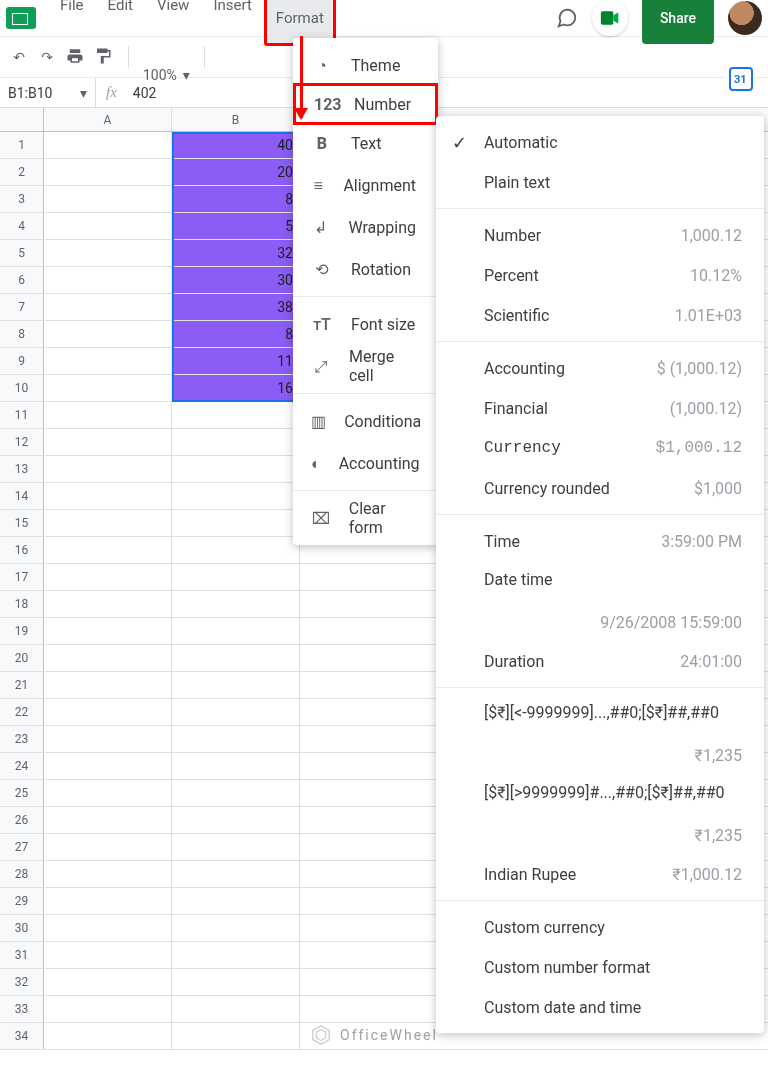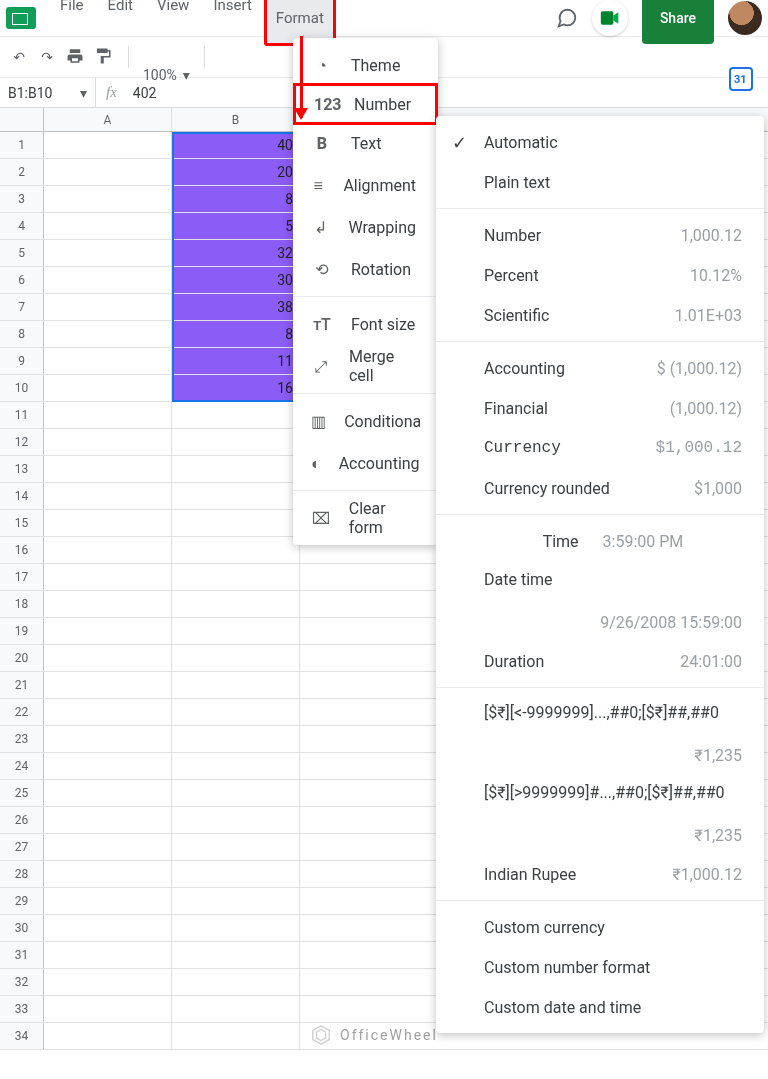--- a/index.html
+++ b/index.html
@@ -590,21 +590,21 @@
     </div>
     <div class="smi" style="position: relative; font-family: Liberation Mono, monospace;">
       <span class="lbl">Currency</span>
       <span class="eg">$1,000.12</span>
     </div>
     <div class="smi" style="position: relative;">
       <span class="lbl">Currency rounded</span>
       <span class="eg">$1,000</span>
     </div>
     <div class="menu-divider"></div>
-    <div class="smi" style="position: relative; justify-content: center;">
+    <div class="smi" style="position: relative;">
       <span class="lbl">Time</span>
       <span class="eg">3:59:00 PM</span>
     </div>
     <div class="smi wrap" style="position: relative;">
       <span class="lbl">Date time</span>
       <span class="eg">9/26/2008 15:59:00</span>
     </div>
     <div class="smi" style="position: relative;">
       <span class="lbl">Duration</span>
       <span class="eg">24:01:00</span>

